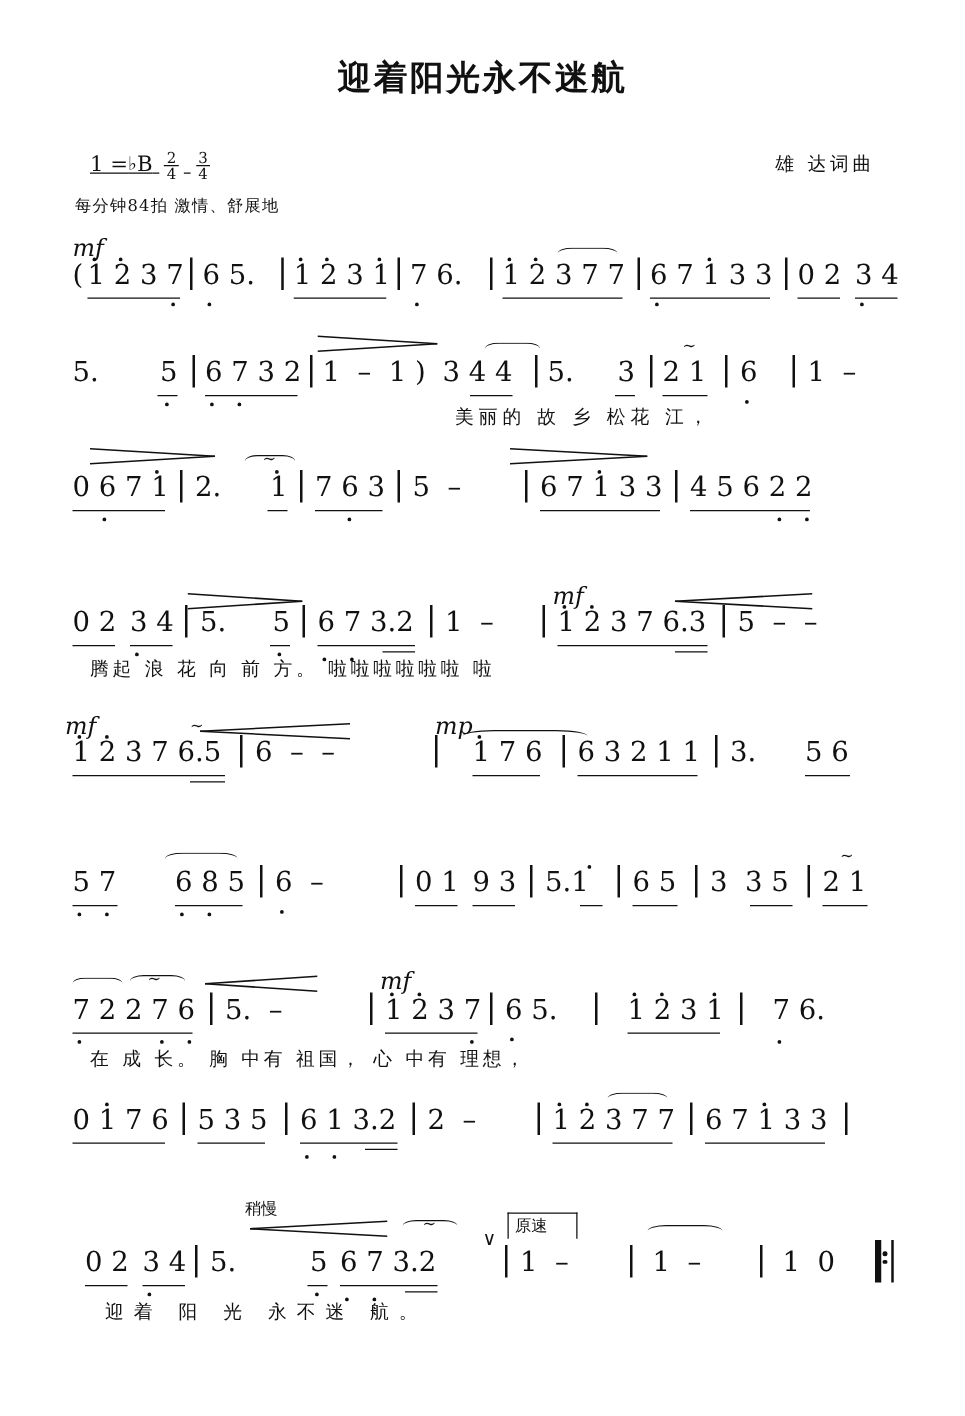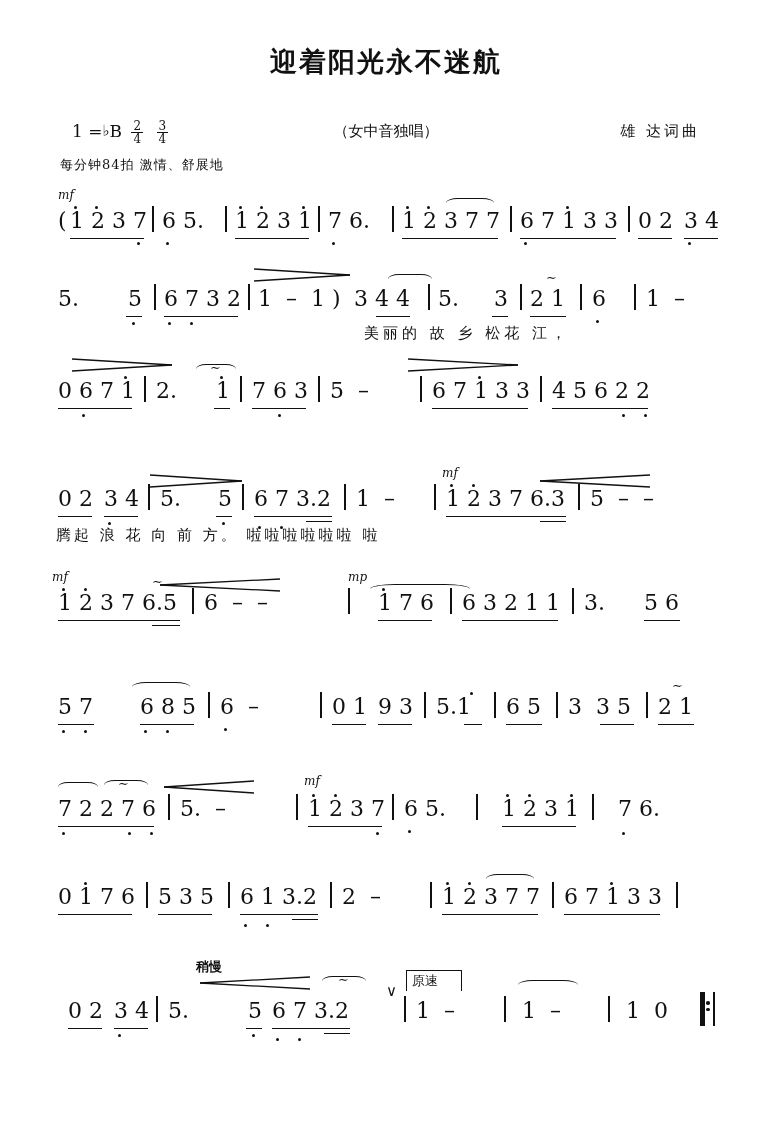--- a/index.html
+++ b/index.html
@@ -12,21 +12,21 @@
     font-size:27px;font-weight:bold;letter-spacing:2px;
     font-family:"DejaVu Serif",serif;
   }
   .subtitle{
     position:absolute;left:0;right:0;top:84px;text-align:center;
     font-size:15px;letter-spacing:1px;
     font-family:"DejaVu Serif",serif;
   }
   .keysig{
     position:absolute;left:72px;top:120px;font-size:17px;
-    font-family:"DejaVu Serif",serif;white-space:nowrap;
+    font-family:"DejaVu Serif",serif;white-space:nowrap;text-decoration:underline;
   }
   .keysig .flat{font-size:15px;vertical-align:1px;}
   .frac{display:inline-block;vertical-align:middle;text-align:center;font-size:12px;line-height:1.02;margin:0 4px;}
   .frac b{display:block;font-weight:normal;border-bottom:1.3px solid #111;padding:0 2px;}
   .frac i{display:block;font-style:normal;padding:0 2px;}
   .voicing{
     position:absolute;left:0;right:0;top:122px;text-align:center;font-size:15px;
     font-family:"DejaVu Serif",serif;
   }
   .author{
@@ -43,21 +43,21 @@
   .n{
     position:absolute;font-family:"DejaVu Serif",serif;font-size:22px;line-height:1;
     white-space:nowrap;
   }
   .lyr{
     position:absolute;font-family:"DejaVu Serif",serif;font-size:15px;line-height:1;
     white-space:nowrap;
   }
   .bar{position:absolute;width:1.5px;background:#111;}
   .dyn{
-    position:absolute;font-family:"DejaVu Serif",serif;font-style:italic;font-size:12px;
+    position:absolute;font-family:"DejaVu Serif",serif;font-style:italic;font-size:19px;
   }
   .mark{position:absolute;font-family:"DejaVu Serif",serif;font-size:13px;}
   .under1,.under2{position:absolute;height:1.4px;background:#111;}
   .dotabove{position:absolute;width:3px;height:3px;border-radius:50%;background:#111;}
   .dotbelow{position:absolute;width:3px;height:3px;border-radius:50%;background:#111;}
   .slur{position:absolute;border-top:1.4px solid #111;border-radius:50%/100%;height:9px;width:40px;}
   .tilde{position:absolute;font-size:13px;font-family:"DejaVu Serif",serif;}
   .hair{position:absolute;}
   .hair svg{display:block;}
   .endbar{position:absolute;}
@@ -78,21 +78,20 @@
     <span class="frac">
       <b>2</b>
       <i>4</i>
     </span>
     <span class="frac">
       <b>3</b>
       <i>4</i>
     </span>
   </div>
 
-  <div class="voicing">（女中音独唱）</div>
   <div class="author">雄  达词曲</div>
   <div class="tempo">每分钟84拍  激情、舒展地</div>
 
   <div class="sys" style="top:188px;height:70px;">
     <div class="dyn" style="left:58px;top:0;">mf</div>
 
     <div class="n" style="left:58px;top:22px;">(</div>
     <div class="n" style="left:70px;top:22px;">1 2 3 7</div>
     <div class="under1" style="left:70px;top:50px;width:74px;"></div>
     <div class="dotabove" style="left:74px;top:18px;"></div>
@@ -270,21 +269,21 @@
     <div class="bar" style="left:434px;top:18px;height:26px;"></div>
     <div class="n" style="left:446px;top:22px;">1 2 3 7 6.3</div>
     <div class="under1" style="left:446px;top:50px;width:120px;"></div>
     <div class="under2" style="left:540px;top:55px;width:26px;"></div>
     <div class="dotabove" style="left:450px;top:18px;"></div>
     <div class="dotabove" style="left:472px;top:18px;"></div>
 
     <div class="bar" style="left:578px;top:18px;height:26px;"></div>
     <div class="n" style="left:590px;top:22px;">5 &nbsp;– &nbsp;–</div>
 
-    <div class="lyr" style="left:56px;top:62px;letter-spacing:3px;text-align:right;">腾起 浪 花 向 前 方。 啦啦啦啦啦啦 啦</div>
+    <div class="lyr" style="left:72px;top:62px;letter-spacing:3px;text-align:right;">腾起 浪 花 向 前 方。 啦啦啦啦啦啦 啦</div>
   </div>
 
   <div class="sys" style="top:570px;height:82px;">
     <div class="dyn" style="left:52px;top:0;">mf</div>
     <div class="dyn" style="left:348px;top:0;">mp</div>
     <div class="hair" style="left:160px;top:8px;">
       <svg width="120" height="14" viewBox="0 0 120 14">
           <path d="M0 7 L120 1" stroke="#111" stroke-width="1.3" fill="none"></path>
           <path d="M0 7 L120 13" stroke="#111" stroke-width="1.3" fill="none"></path>
         </svg>
@@ -396,20 +395,21 @@
     <div class="n" style="left:502px;top:24px;">1 2 3 1</div>
     <div class="under1" style="left:502px;top:52px;width:74px;"></div>
     <div class="dotabove" style="left:506px;top:20px;"></div>
     <div class="dotabove" style="left:528px;top:20px;"></div>
     <div class="dotabove" style="left:570px;top:20px;"></div>
 
     <div class="bar" style="left:592px;top:20px;height:26px;"></div>
     <div class="n" style="left:618px;top:24px;">7 6.</div>
     <div class="dotbelow" style="left:622px;top:58px;"></div>
 
+    <div class="lyr" style="left:72px;top:66px;letter-spacing:3px;">在 成 长。 胸 中有 祖国， 心 中有 理想，</div>
   </div>
 
   <div class="sys" style="top:862px;height:86px;">
     <div class="n" style="left:58px;top:24px;">0 1 7 6</div>
     <div class="under1" style="left:58px;top:52px;width:74px;"></div>
     <div class="dotabove" style="left:84px;top:20px;"></div>
 
     <div class="bar" style="left:146px;top:20px;height:26px;"></div>
     <div class="n" style="left:158px;top:24px;">5 3 5</div>
     <div class="under1" style="left:158px;top:52px;width:54px;"></div>
@@ -434,21 +434,21 @@
     <div class="bar" style="left:552px;top:20px;height:26px;"></div>
     <div class="n" style="left:564px;top:24px;">6 7 1 3 3</div>
     <div class="under1" style="left:564px;top:52px;width:96px;"></div>
     <div class="dotabove" style="left:610px;top:20px;"></div>
 
     <div class="bar" style="left:676px;top:20px;height:26px;"></div>
 
   </div>
 
   <div class="sys" style="top:958px;height:110px;">
-    <div class="mark" style="left:196px;top:0;font-weight:bold;">稍慢</div>
+    <div class="mark" style="left:196px;top:0;font-weight:normal;">稍慢</div>
     <div class="mark" style="left:412px;top:14px;">原速</div>
     <div style="position:absolute;left:406px;top:12px;width:54px;height:20px;border:1.2px solid #111;border-bottom:none;"></div>
 
     <div class="hair" style="left:200px;top:18px;">
       <svg width="110" height="14" viewBox="0 0 110 14">
           <path d="M0 7 L110 1" stroke="#111" stroke-width="1.3" fill="none"></path>
           <path d="M0 7 L110 13" stroke="#111" stroke-width="1.3" fill="none"></path>
         </svg>
     </div>
     <div class="slur" style="left:322px;top:18px;width:44px;"></div>
@@ -483,15 +483,16 @@
 
     <div class="endbar" style="left:700px;top:34px;height:34px;width:20px;">
       <div class="thin" style="left:13px;"></div>
       <div class="thick" style="left:0;"></div>
     </div>
     <div class="dotpair" style="left:706px;top:40px;">
       <span></span>
         <span></span>
     </div>
 
+    <div class="lyr" style="left:84px;top:84px;letter-spacing:8px;">迎着 阳 光 永不迷 航。</div>
   </div>
 
 </div>
 
 </body></html>

